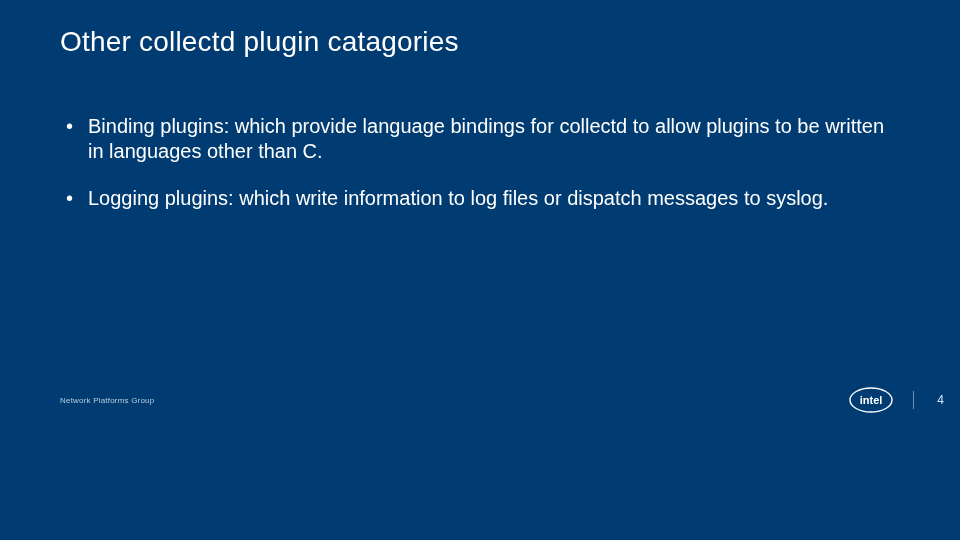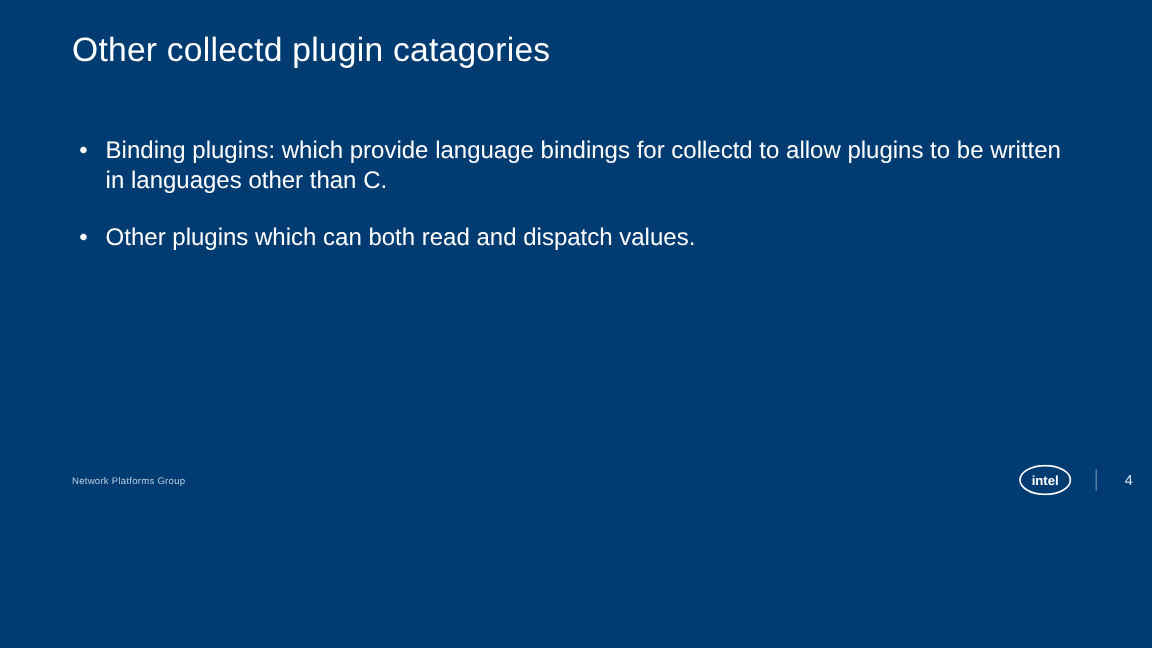--- a/index.html
+++ b/index.html
@@ -83,21 +83,21 @@
   }
 </style>
 </head>
 <body>
 
 <div class="slide">
   <h1 class="title">Other collectd plugin catagories</h1>
 
   <ul class="bullets">
     <li>Binding plugins: which provide language bindings for collectd to allow plugins to be written in languages other than C.</li>
-    <li>Other plugins which can both read and dispatch values.</li>
+    <li>Logging plugins: which write information to log files or dispatch messages to syslog.</li>
   </ul>
 
   <div class="footer">
     <div class="footer-left">Network Platforms Group</div>
     <div class="footer-right">
       <div class="logo">
         <svg viewBox="0 0 44 26" width="44" height="26">
           <ellipse cx="22" cy="13" rx="21" ry="12" fill="none" stroke="#ffffff" stroke-width="1.4"></ellipse>
           <text x="22" y="17" text-anchor="middle" font-family="Arial, Helvetica, sans-serif" font-size="11" font-weight="bold" fill="#ffffff">intel</text>
         </svg>

